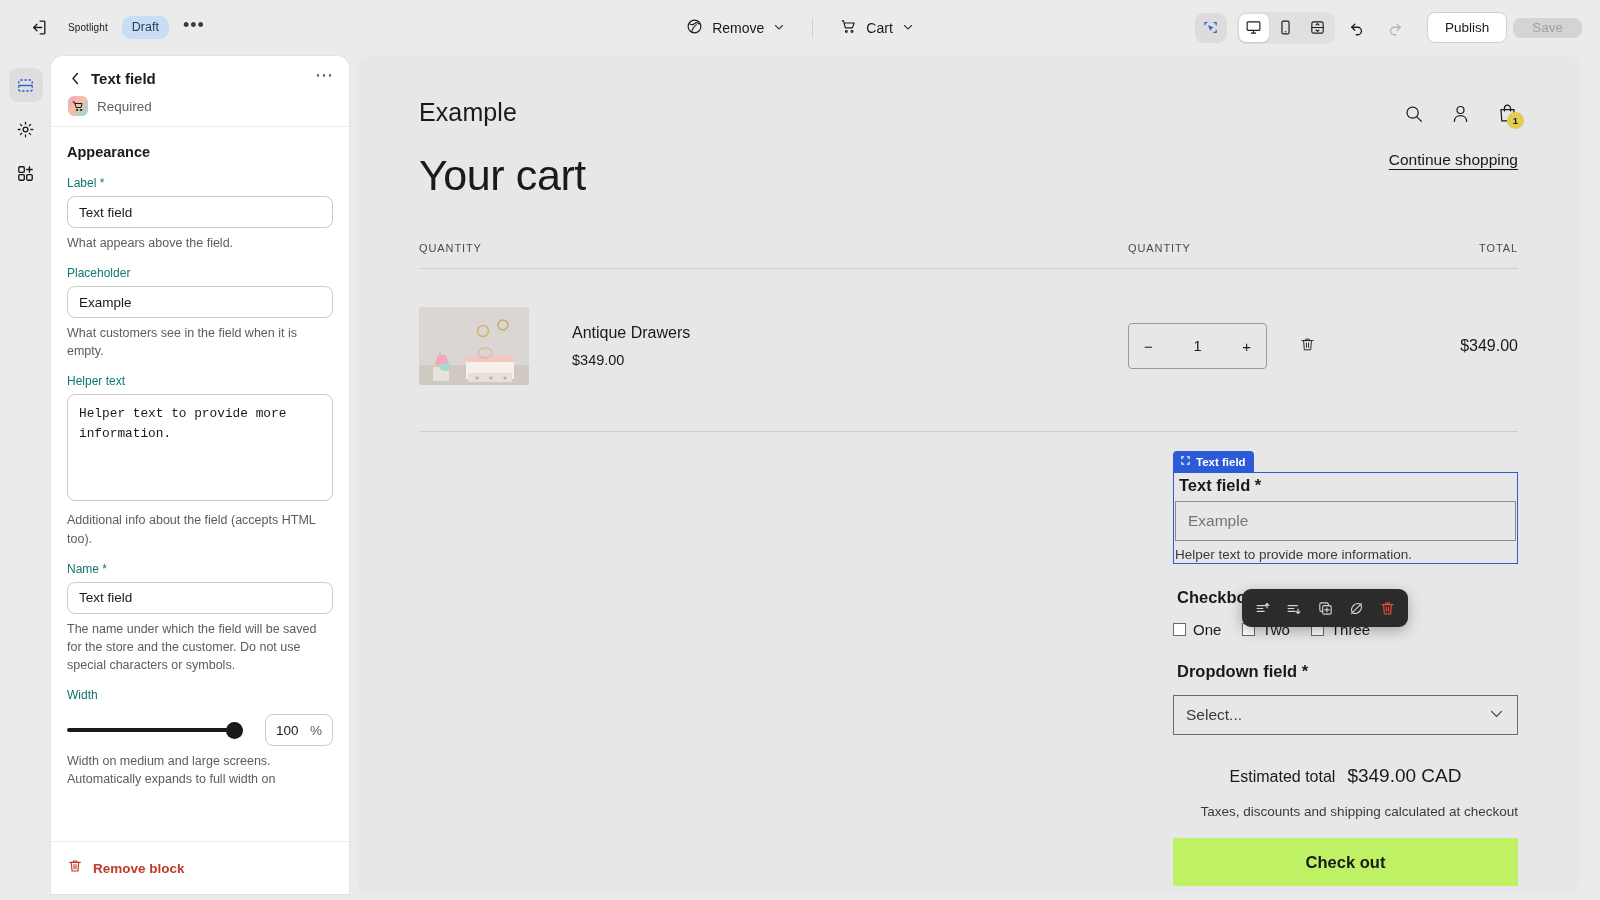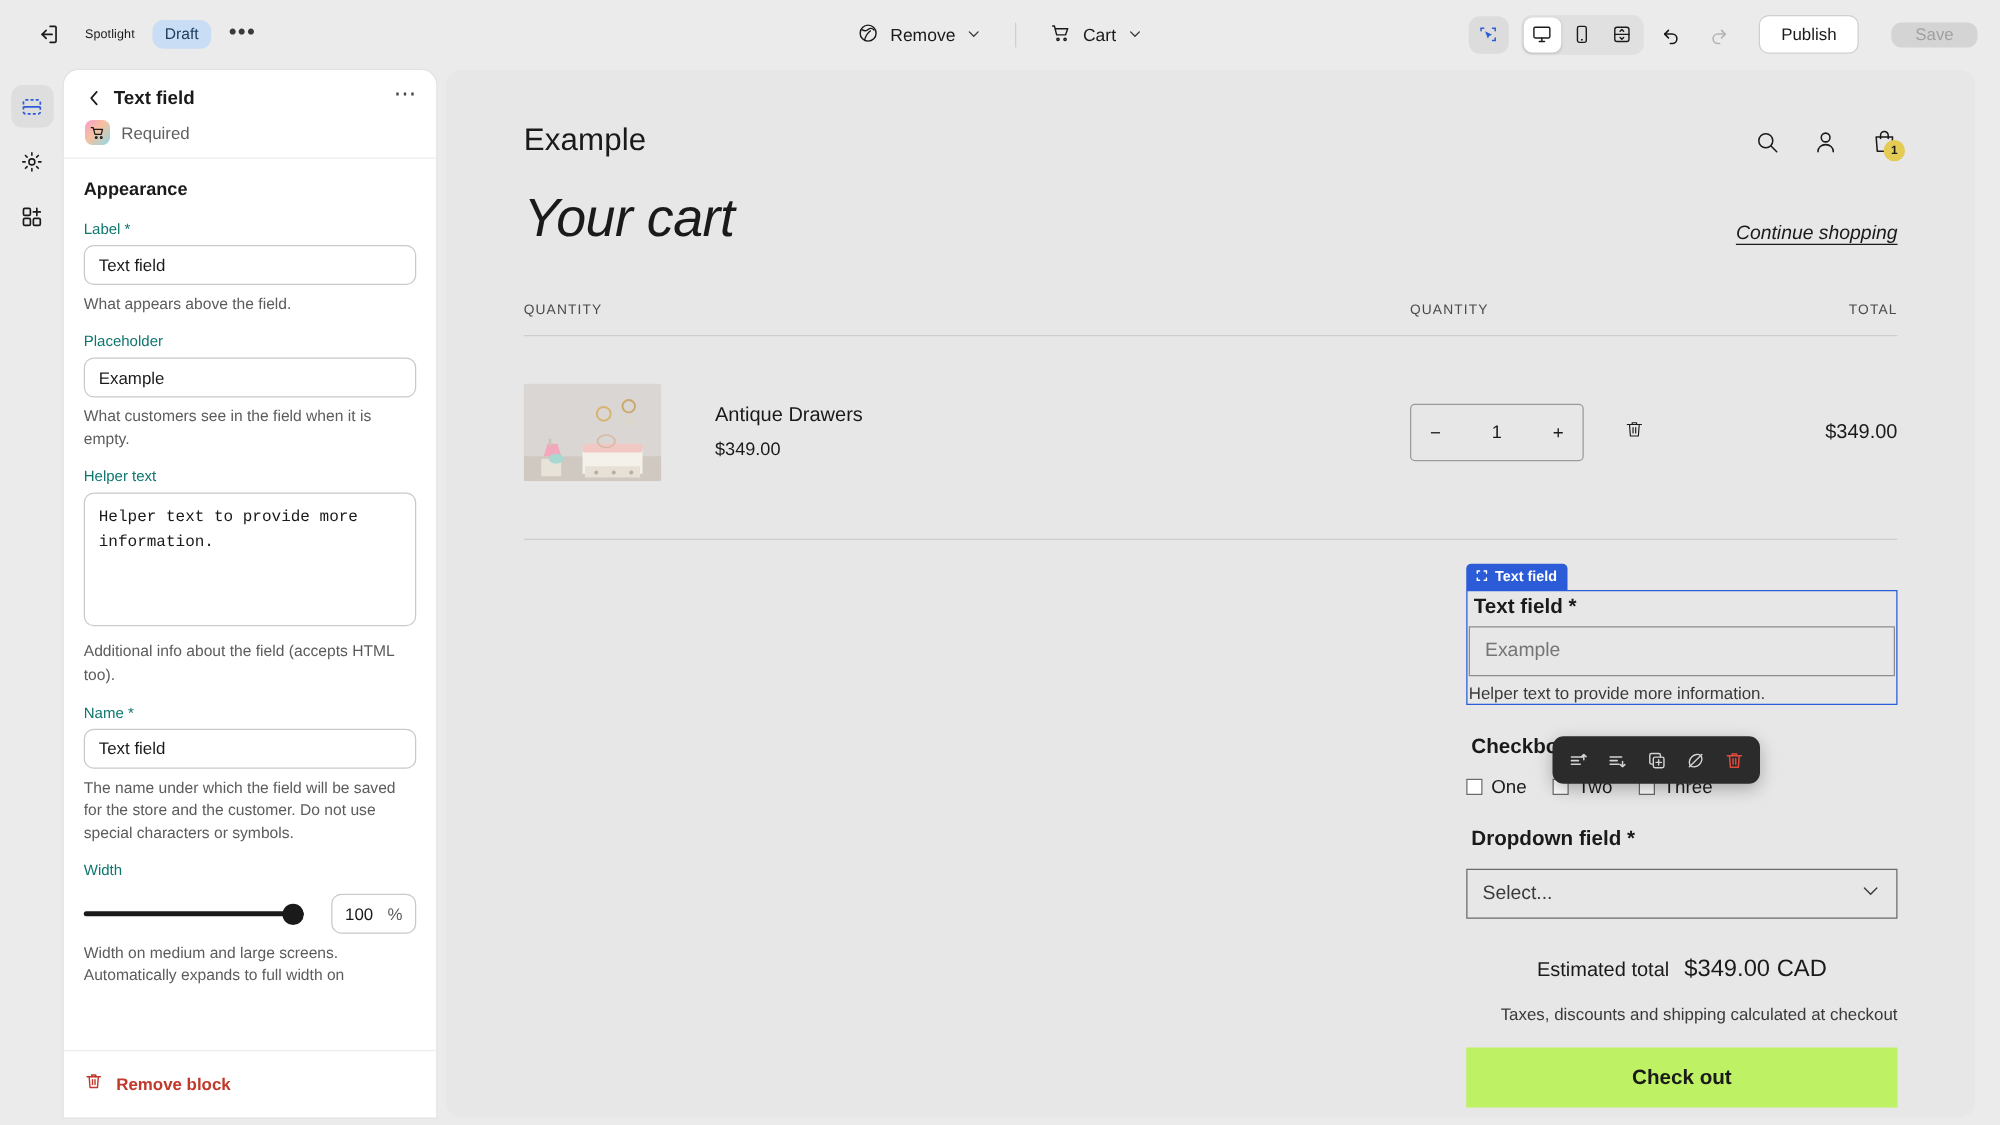--- a/index.html
+++ b/index.html
@@ -52,21 +52,21 @@
   }
   .btn-ghost.disabled { color: #b4b4b4; cursor: default; }
   .btn-publish {
     height: 31px; padding: 0 17px; border-radius: 8px; background: #fff;
     border: 1px solid #cfcfcf; font-size: 13.5px; color: #1a1a1a;
     display: flex; align-items: center; cursor: pointer; margin-left: 10px;
   }
   .btn-save {
     height: 20px; padding: 0 19px; border-radius: 8px; background: #d4d4d4;
     font-size: 13.5px; color: #a0a0a0; display: flex; align-items: center;
-    margin-left: 20px; cursor: default;
+    margin-left: 0; cursor: default;
   }
 
   
   .rail {
     position: absolute; left: 0; top: 55px; width: 51px; height: 845px;
     background: #ebebeb; display: flex; flex-direction: column; align-items: center;
     padding-top: 13px; gap: 10px;
   }
   .rail-btn {
     width: 34px; height: 34px; border-radius: 9px; display: flex;
@@ -137,21 +137,21 @@
   .store { position: relative; padding: 42px 62px 0 62px; height: 100%; }
   .store-head { display: flex; align-items: flex-start; justify-content: space-between; }
   .store-name { font-size: 25px; color: #1a1a1a; letter-spacing: .1px; }
   .store-icons { display: flex; align-items: center; gap: 26px; padding-top: 5px; }
   .si { cursor: pointer; color: #1a1a1a; position: relative; display:flex; }
   .cart-badge {
     position: absolute; right: -6px; bottom: -5px; width: 17px; height: 17px;
     border-radius: 50%; background: #e3cb54; color: #1a1a1a; font-size: 9.5px;
     display: flex; align-items: center; justify-content: center; font-weight: 600;
   }
-  .cart-row2 { display: flex; align-items: flex-end; justify-content: space-between; margin-top: 24px; font-style: italic; }
+  .cart-row2 { display: flex; align-items: flex-start; justify-content: space-between; margin-top: 24px; }
   .cart-h1 { font-size: 43px; color: #1a1a1a; font-weight: 400; letter-spacing: -.4px; }
   .cont-shop {
     font-size: 15.5px; color: #1a1a1a; text-decoration: underline;
     text-underline-offset: 4px; cursor: pointer; padding-bottom: 4px;
   }
   .thead {
     display: flex; margin-top: 42px; padding-bottom: 14px; border-bottom: 1px solid #cfcfcf;
     font-size: 11px; letter-spacing: .9px; color: #4a4a4a;
   }
   .th-prod { flex: 1; }

